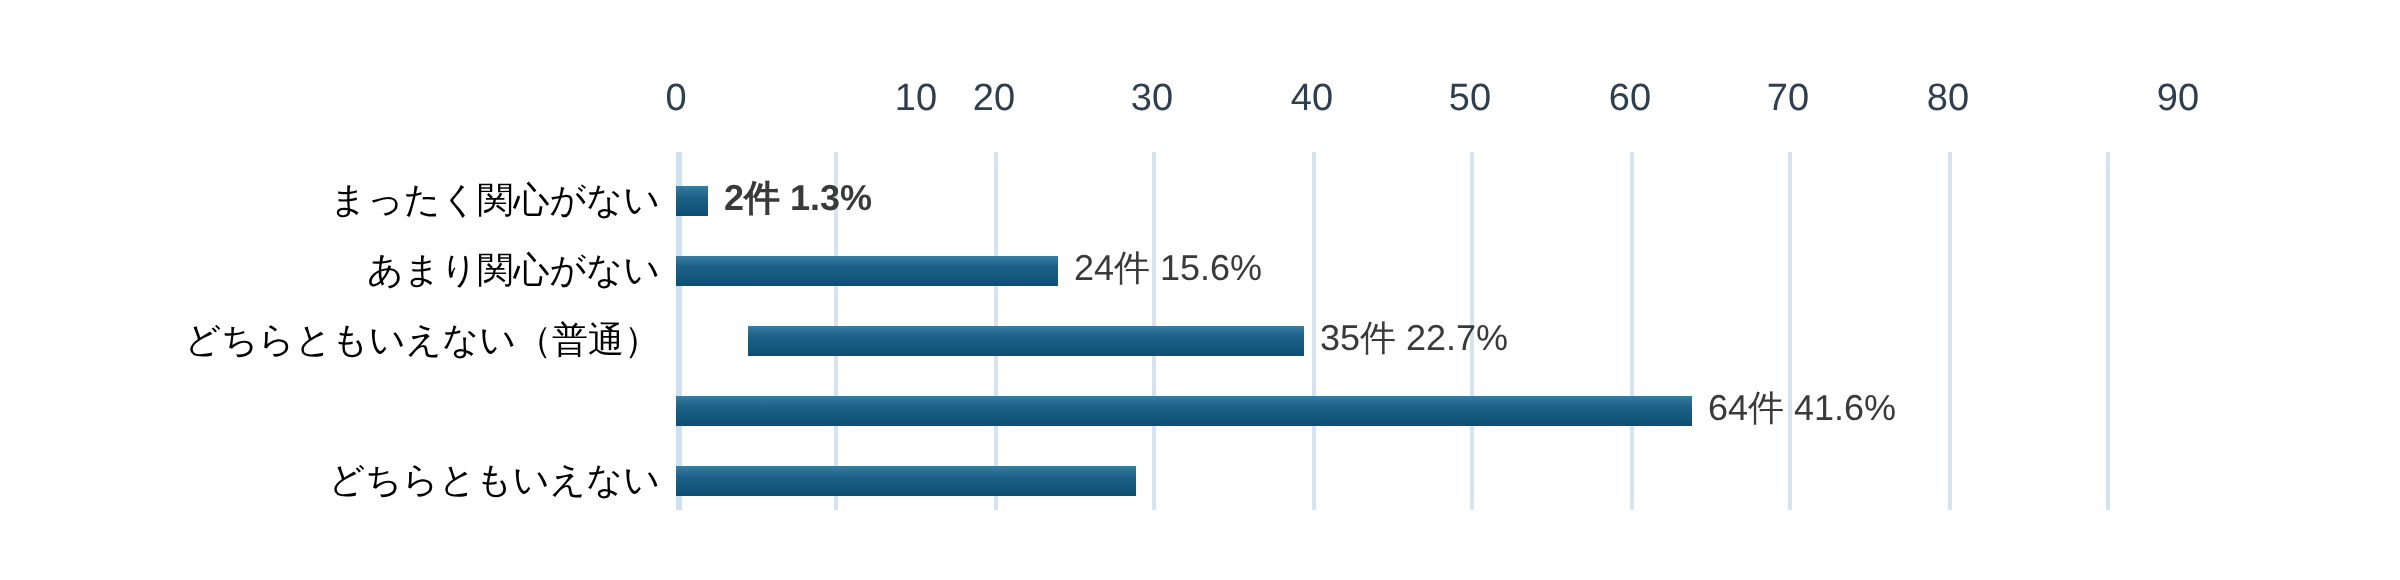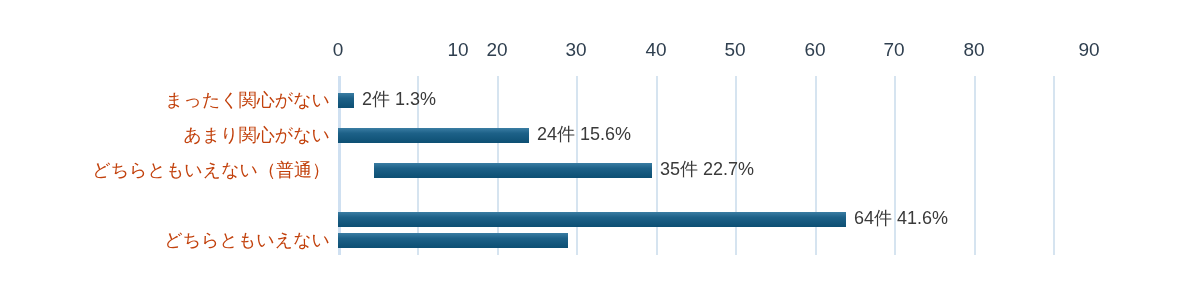--- a/index.html
+++ b/index.html
@@ -94,21 +94,21 @@
     top: 76px;
     width: 330px;
     height: 179px;
   }
   .cat-label {
     position: absolute;
     right: 0;
     height: 22px;
     line-height: 22px;
     font-size: 18px;
-    color: #c2410c;
+    color: #000000;
     white-space: nowrap;
     text-align: right;
   }
 </style>
 </head>
 <body>
 
 <div id="chart-root">
 
   <div class="xaxis-ticks">
@@ -141,34 +141,34 @@
     <div class="cat-label" style="top:13px;">まったく関心がない</div>
     <div class="cat-label" style="top:48px;">あまり関心がない</div>
     <div class="cat-label" style="top:83px;">どちらともいえない（普通）</div>
     <div class="cat-label" style="top:153px;">どちらともいえない</div>
   </div>
 
   <div class="bars-layer">
 
     <div class="bar-row" style="top:14px;">
       <div class="bar" style="width:16px;"></div>
-      <div class="bar-label" style="left:24px;">2件  1.3%</div>
+      <div class="bar-label" style="left:24px;font-weight:bold;">2件  1.3%</div>
     </div>
 
     <div class="bar-row" style="top:49px;padding-left:19px;">
       <div class="bar" style="width:191px;"></div>
       <div class="bar-label" style="left:199px;">24件  15.6%</div>
     </div>
 
     <div class="bar-row" style="top:84px;margin-left:36px;">
       <div class="bar" style="width:278px;"></div>
       <div class="bar-label" style="left:286px;">35件  22.7%</div>
     </div>
 
-    <div class="bar-row" style="top:133px;">
+    <div class="bar-row" style="top:119px;">
       <div class="bar" style="width:508px;"></div>
       <div class="bar-label" style="left:516px;">64件  41.6%</div>
     </div>
 
     <div class="bar-row" style="top:154px;">
       <div class="bar" style="width:230px;"></div>
     </div>
 
   </div>
 

